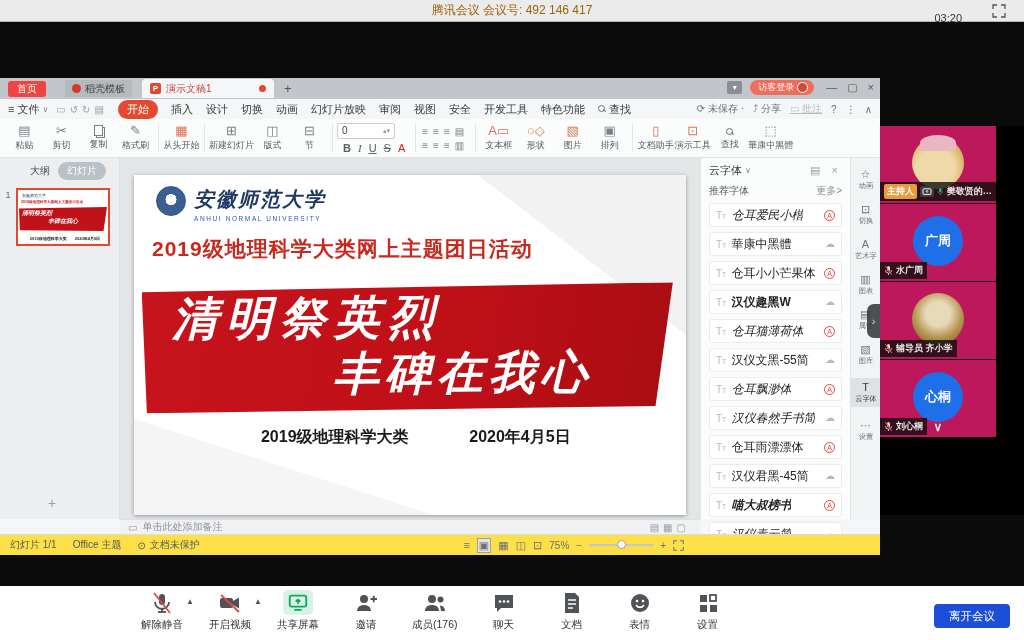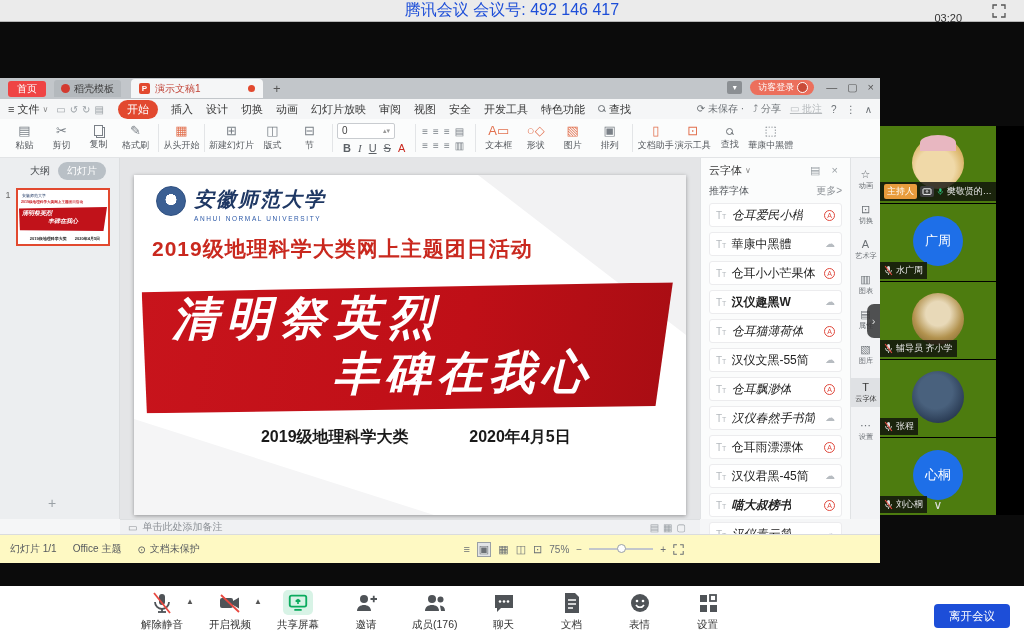--- a/index.html
+++ b/index.html
@@ -2,30 +2,30 @@
 <html><head>
 <meta charset="utf-8">
 <style>
   * { margin:0; padding:0; box-sizing:border-box; }
   html,body { width:1024px; height:640px; overflow:hidden; background:#000; }
   body { font-family:"Liberation Sans", sans-serif; }
   #root { position:absolute; inset:0; width:1024px; height:640px; background:#0b0b0b; }
 
   
   .sysbar { position:absolute; left:0; top:0; width:1024px; height:22px; background:#ebebeb; border-bottom:1px solid #b7b7b7; display:flex; align-items:center; justify-content:center; }
-  .sysbar-title { font-size:16px; color:#1d4ed8; }
+  .sysbar-title { font-size:12px; color:#a16207; }
   .sysbar-time { position:absolute; right:62px; top:12px; font-size:11px; color:#333; }
   .sysbar-fs { position:absolute; right:18px; top:4px; width:14px; height:14px; color:#555; }
 
   
   .wps { position:absolute; left:0; top:78px; width:880px; height:477px; background:#f5f6f7; }
 
   .wps-tabbar { position:absolute; left:0; top:0; width:880px; height:21px; background:#c2c6ca; display:flex; align-items:center; }
   .tab-home { margin-left:8px; width:38px; height:16px; background:#ef4444; color:#fff; font-size:10px; border-radius:3px; display:flex; align-items:center; justify-content:center; }
-  .tab-template { margin-left:8px; height:17px; padding:0 7px; background:#b4b9bd; border-radius:3px 3px 0 0; color:#3a3a3a; font-size:10px; display:flex; align-items:center; gap:4px; }
+  .tab-template { margin-left:19px; height:17px; padding:0 7px; background:#b4b9bd; border-radius:3px 3px 0 0; color:#3a3a3a; font-size:10px; display:flex; align-items:center; gap:4px; }
   .dot-red { width:9px; height:9px; border-radius:50%; background:#d33a2f; display:inline-block; }
   .tab-doc { margin-left:10px; height:19px; padding:0 8px; background:#f5f6f7; border-radius:4px 4px 0 0; color:#c14135; font-size:10px; display:flex; align-items:center; gap:5px; width:132px; }
   .tab-doc .picon { width:11px; height:11px; background:#e2492f; color:#fff; font-size:8px; border-radius:2px; display:flex; align-items:center; justify-content:center; font-weight:bold; }
   .tab-doc .unsaved-dot { margin-left:auto; width:7px; height:7px; border-radius:50%; background:#e2492f; }
   .tab-plus { margin-left:10px; color:#555; font-size:13px; }
   .tabbar-right { position:absolute; right:6px; top:2px; display:flex; align-items:center; gap:8px; }
   .mini-gray-box { width:15px; height:13px; background:#8b8f93; border-radius:2px; color:#fff; font-size:8px; display:flex; align-items:center; justify-content:center; }
   .guest-pill { height:15px; padding:0 6px 0 8px; background:#ec6f5c; border-radius:8px; color:#fff; font-size:9px; display:flex; align-items:center; gap:3px; }
   .guest-pill .gavatar { width:11px; height:11px; border-radius:50%; background:#c94b38; border:1px solid #fff; }
   .winctl { color:#555; font-size:11px; display:flex; gap:10px; padding-left:4px; }
@@ -101,31 +101,31 @@
   .badge-cloud { color:#b7bcc1; font-size:10px; line-height:10px; }
 
   
   .rail { position:absolute; left:850px; top:80px; width:30px; height:361px; background:#f2f3f5; border-left:1px solid #e0e2e4; display:flex; flex-direction:column; align-items:center; padding-top:10px; }
   .rail-item { display:flex; flex-direction:column; align-items:center; margin-bottom:12px; color:#6b7075; width:30px; }
   .rail-item .rico { font-size:11px; line-height:12px; }
   .rail-item .rlabel { font-size:8px; transform:scale(.9); white-space:nowrap; }
   .rail-item.active { background:#dfe1e4; padding:3px 0; color:#3a3a3a; }
 
   
-  .statusbar { position:absolute; left:0; top:456px; width:880px; height:29px; background:#fef9c3; border-top:1px solid #dadcde; display:flex; align-items:center; font-size:10px; color:#55595e; padding:0 10px; }
+  .statusbar { position:absolute; left:0; top:456px; width:880px; height:21px; background:#fde047; border-top:1px solid #dadcde; display:flex; align-items:center; font-size:10px; color:#55595e; padding:0 10px; }
   .sb-item { margin-right:16px; display:flex; align-items:center; gap:4px; }
   .sb-right { margin-left:auto; display:flex; align-items:center; gap:7px; color:#6b7075; margin-right:186px; }
   .viewico { font-size:11px; }
   .viewico.sel { border:1px solid #9aa0a5; background:#e2e4e6; padding:0 1px; }
   .zoom-slider { width:64px; height:2px; background:#c3c7cb; position:relative; }
   .zoom-knob { position:absolute; left:28px; top:-4px; width:9px; height:9px; border-radius:50%; background:#fdfdfd; border:1px solid #9aa0a5; }
 
   
   .participants { position:absolute; left:880px; top:126px; width:144px; height:389px; background:#000; }
-  .ptile { position:relative; width:116px; height:77px; margin-bottom:1px; background:#4d7c0f; overflow:hidden; }
+  .ptile { position:relative; width:116px; height:77px; margin-bottom:1px; background:#be185d; overflow:hidden;font-weight:bold; }
   .pavatar { position:absolute; left:50%; top:50%; transform:translate(-50%,-54%); width:52px; height:52px; border-radius:50%; }
   .av-doge { background:radial-gradient(circle at 45% 60%, #f0d9a8 0 45%, #d9b366 70%, #b98f43 100%); }
   .av-doge::before { content:""; position:absolute; left:8px; top:-2px; width:36px; height:16px; border-radius:50% 50% 0 0; background:#e8b7c1; }
   .av-cat { background:radial-gradient(circle at 50% 40%, #e8d9b8 0 30%, #b2924e 60%, #6e5526 100%); }
   .av-photo { background:radial-gradient(circle at 45% 40%, #5d7globalThis 0, #49617d 0 40%, #1b2940 90%); background:radial-gradient(circle at 45% 40%, #49617d 0 40%, #1b2940 90%); }
   .av-blue { background:#1e6fe8; display:flex; align-items:center; justify-content:center; color:#fff; font-size:13px; width:50px; height:50px; }
   .plabel { position:absolute; left:0; bottom:2px; display:flex; align-items:center; gap:3px; background:rgba(12,12,12,.78); padding:2px 4px; max-width:142px; }
   .pname { color:#e8e8e8; font-size:9px; white-space:nowrap; overflow:hidden; text-overflow:ellipsis; }
   .host-badge { background:#e89c3c; color:#fff; font-size:9px; padding:1px 3px; border-radius:2px; flex:0 0 auto; }
   .share-chip { width:14px; height:11px; background:#3c3c3c; border-radius:2px; display:flex; align-items:center; justify-content:center; flex:0 0 auto; }
@@ -538,32 +538,20 @@
         <svg width="9" height="11" viewBox="0 0 12 14">
             <rect x="4" y="1" width="4" height="7" rx="2" fill="#ddd"></rect>
             <path d="M2 6.5a4 4 0 0 0 8 0" stroke="#ddd" fill="none" stroke-width="1.2"></path>
             <line x1="6" y1="11" x2="6" y2="13" stroke="#ddd" stroke-width="1.2"></line>
             <line x1="1.5" y1="1" x2="10.5" y2="13" stroke="#e8483f" stroke-width="1.4"></line>
           </svg>
         <span class="pname">辅导员 齐小学</span>
       </div>
     </div>
 
-    <div class="ptile">
-      <div class="pavatar av-photo"></div>
-      <div class="plabel">
-        <svg width="9" height="11" viewBox="0 0 12 14">
-            <rect x="4" y="1" width="4" height="7" rx="2" fill="#ddd"></rect>
-            <path d="M2 6.5a4 4 0 0 0 8 0" stroke="#ddd" fill="none" stroke-width="1.2"></path>
-            <line x1="6" y1="11" x2="6" y2="13" stroke="#ddd" stroke-width="1.2"></line>
-            <line x1="1.5" y1="1" x2="10.5" y2="13" stroke="#e8483f" stroke-width="1.4"></line>
-          </svg>
-        <span class="pname">张程</span>
-      </div>
-    </div>
 
     <div class="ptile">
       <div class="pavatar av-blue">心桐</div>
       <div class="plabel">
         <svg width="9" height="11" viewBox="0 0 12 14">
             <rect x="4" y="1" width="4" height="7" rx="2" fill="#ddd"></rect>
             <path d="M2 6.5a4 4 0 0 0 8 0" stroke="#ddd" fill="none" stroke-width="1.2"></path>
             <line x1="6" y1="11" x2="6" y2="13" stroke="#ddd" stroke-width="1.2"></line>
             <line x1="1.5" y1="1" x2="10.5" y2="13" stroke="#e8483f" stroke-width="1.4"></line>
           </svg>

